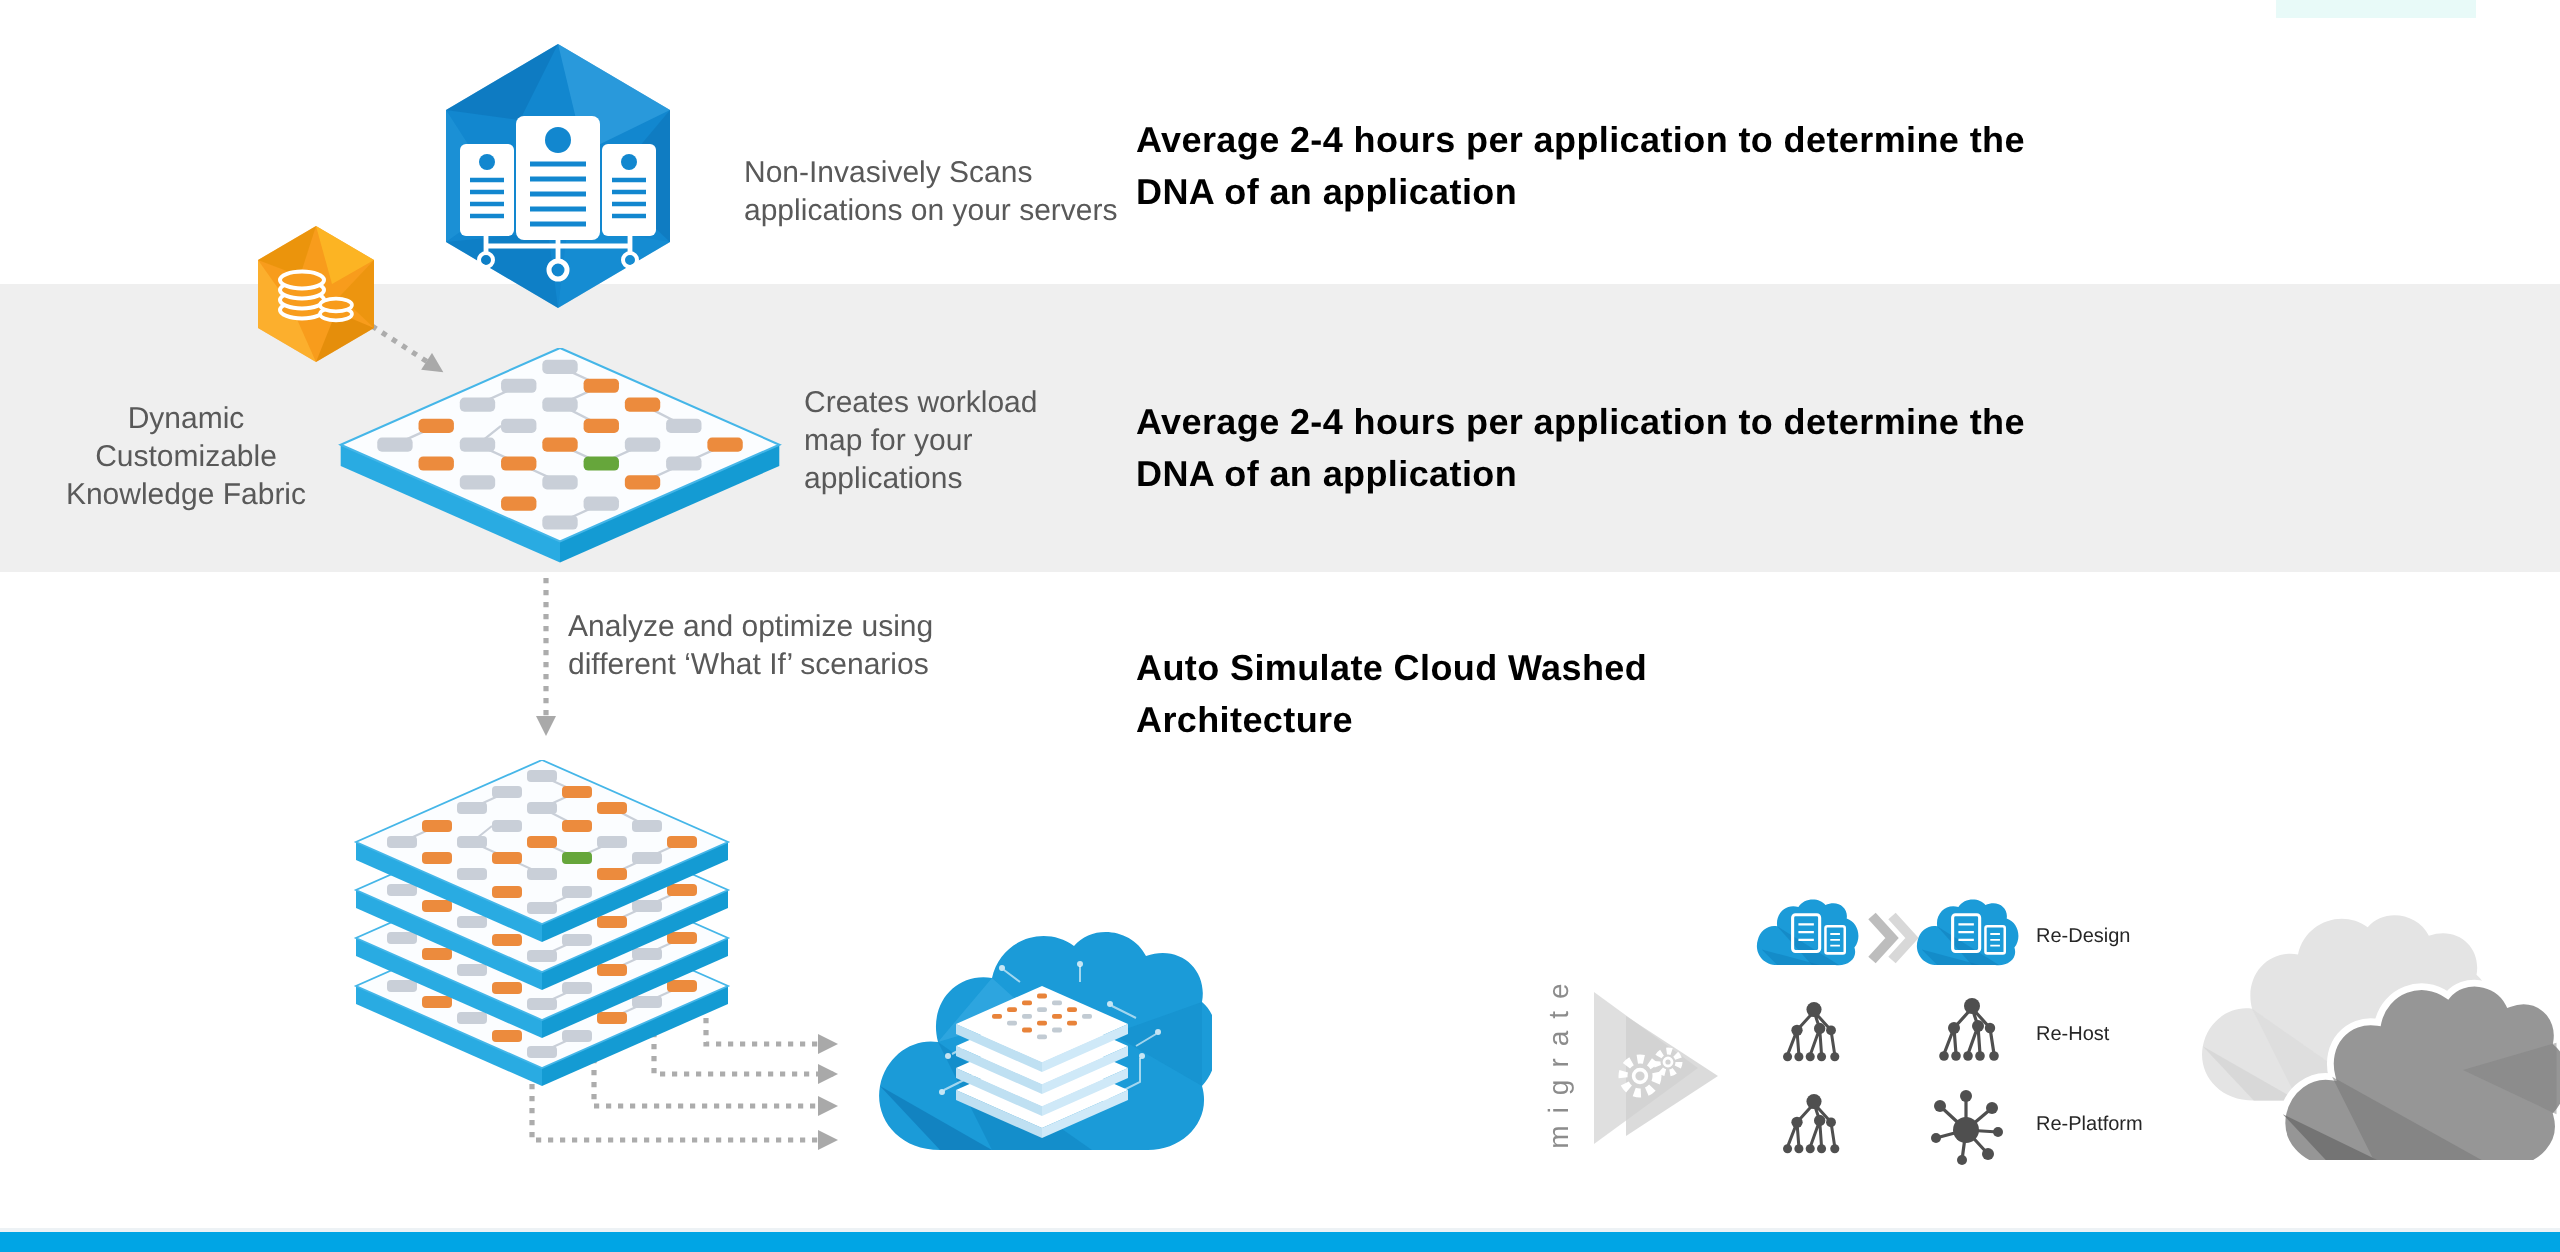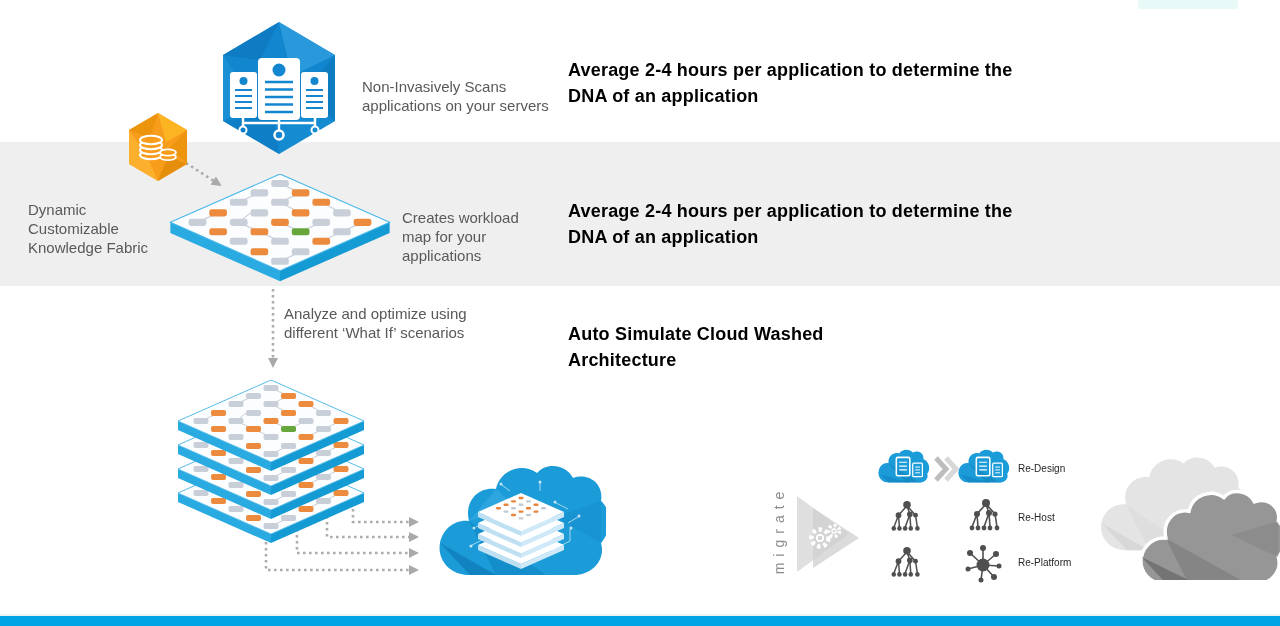--- a/index.html
+++ b/index.html
@@ -131,49 +131,49 @@
     <rect x="16" y="52" width="27" height="46" rx="3" fill="#fff"></rect>
     <rect x="87" y="52" width="27" height="46" rx="3" fill="#fff"></rect>
     <rect x="44" y="38" width="42" height="62" rx="4" fill="#fff"></rect>
     <circle cx="29.5" cy="61" r="4" fill="var(--hex_blue)"></circle>
     <circle cx="100.5" cy="61" r="4" fill="var(--hex_blue)"></circle>
     <circle cx="65" cy="50" r="6.5" fill="var(--hex_blue)"></circle>
     <path d="M21,70 L38,70 M21,76 L38,76 M21,82 L38,82 M21,88 L38,88" stroke="var(--hex_blue)" stroke-width="2.2"></path>
     <path d="M92,70 L109,70 M92,76 L109,76 M92,82 L109,82 M92,88 L109,88" stroke="var(--hex_blue)" stroke-width="2.2"></path>
     <path d="M51,62 L79,62 M51,69.5 L79,69.5 M51,77 L79,77 M51,84.5 L79,84.5 M51,92 L79,92" stroke="var(--hex_blue)" stroke-width="2.6"></path>
   </svg>
-  <div class="cap" style="left:362px;top:77px;width:212px">Non-Invasively Scans
+  <div class="cap" style="left:372px;top:77px;width:212px">Non-Invasively Scans
 applications on your servers</div>
   <div class="headline" style="left:568px;top:57px;width:530px">Average 2-4 hours per application to determine the
 DNA of an application</div>
 
   <svg class="abs" style="left:126px;top:112px" width="64" height="70" viewBox="0 0 64 70">
     <polygon points="32,1 61,18 61,52 32,69 3,52 3,18" fill="var(--hex_orange)"></polygon>
     <polygon points="32,1 61,18 40,30" fill="#FDB924" opacity=".85"></polygon>
     <polygon points="3,18 32,1 24,26" fill="#E08E00" opacity=".55"></polygon>
     <polygon points="61,18 61,52 44,36" fill="#E08E00" opacity=".45"></polygon>
     <polygon points="3,52 32,69 20,42 3,18" fill="#FFC23D" opacity=".5"></polygon>
     <polygon points="32,69 61,52 42,44" fill="#D98500" opacity=".6"></polygon>
     <g stroke="#fff" fill="var(--hex_orange)">
       <ellipse cx="25" cy="43" rx="11" ry="4.2" stroke-width="2"></ellipse>
       <ellipse cx="25" cy="38" rx="11" ry="4.2" stroke-width="2"></ellipse>
       <ellipse cx="25" cy="33" rx="11" ry="4.2" stroke-width="2"></ellipse>
       <ellipse cx="25" cy="28" rx="11" ry="4.2" stroke-width="2"></ellipse>
       <ellipse cx="42" cy="45" rx="8" ry="3.2" stroke-width="1.8"></ellipse>
       <ellipse cx="42" cy="40.5" rx="8" ry="3.2" stroke-width="1.8"></ellipse>
     </g>
   </svg>
-  <div class="cap" style="left:28px;top:200px;width:130px;text-align:left">Dynamic
+  <div class="cap" style="left:28px;top:200px;width:130px;text-align:center">Dynamic
 Customizable
 Knowledge Fabric</div>
 
   <svg class="abs" style="left:168px;top:174px" width="224" height="110" viewBox="0 0 224 110">
     <use href="#layer" transform="scale(1.179)"></use>
   </svg>
-  <div class="cap" style="left:402px;top:208px;width:150px">Creates workload
+  <div class="cap" style="left:402px;top:192px;width:150px">Creates workload
 map for your
 applications</div>
   <div class="headline" style="left:568px;top:198px;width:530px">Average 2-4 hours per application to determine the
 DNA of an application</div>
 
   <div class="cap" style="left:284px;top:304px;width:240px">Analyze and optimize using
 different ‘What If’ scenarios</div>
   <div class="headline" style="left:568px;top:321px;width:320px">Auto Simulate Cloud Washed
 Architecture</div>
   <svg class="abs" style="left:176px;top:380px" width="190" height="165" viewBox="0 0 190 165">

